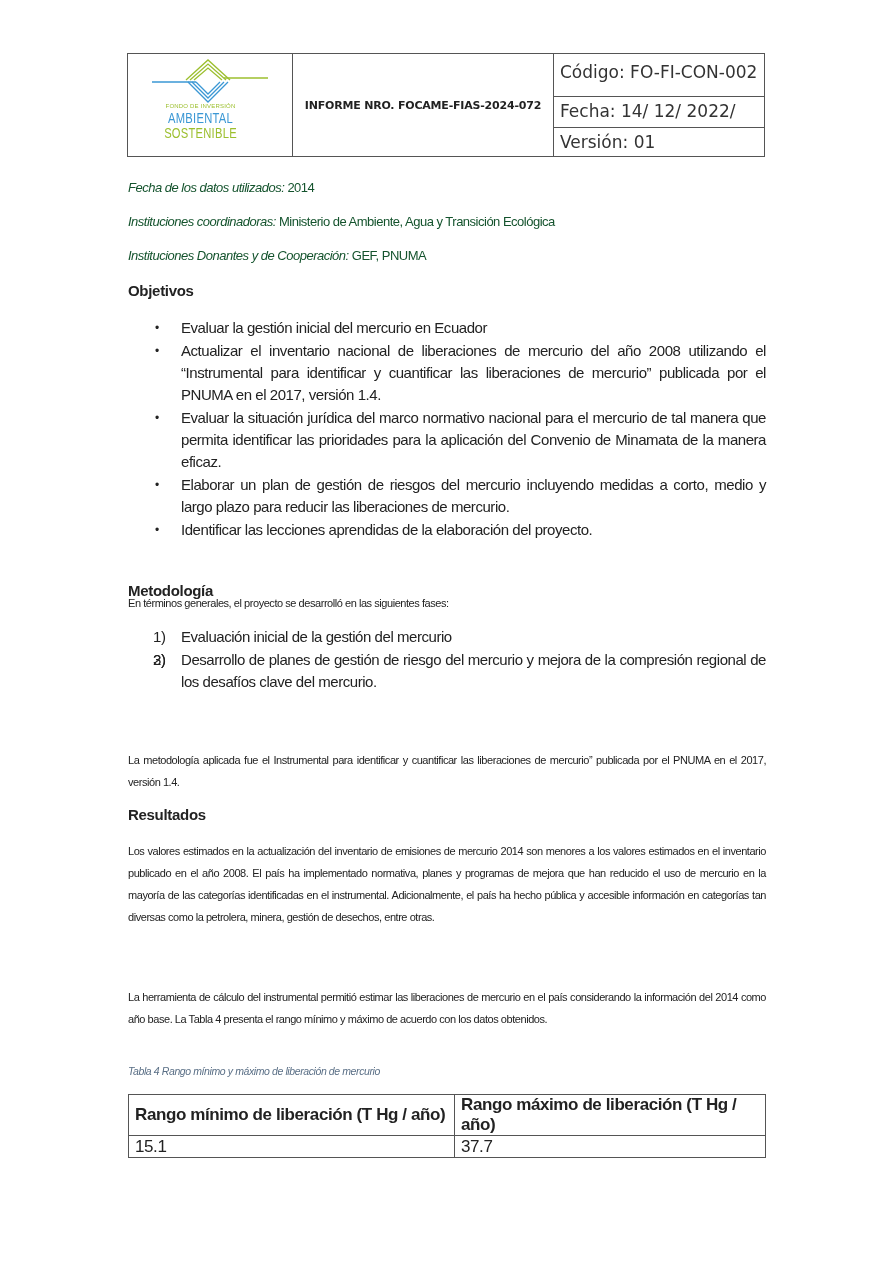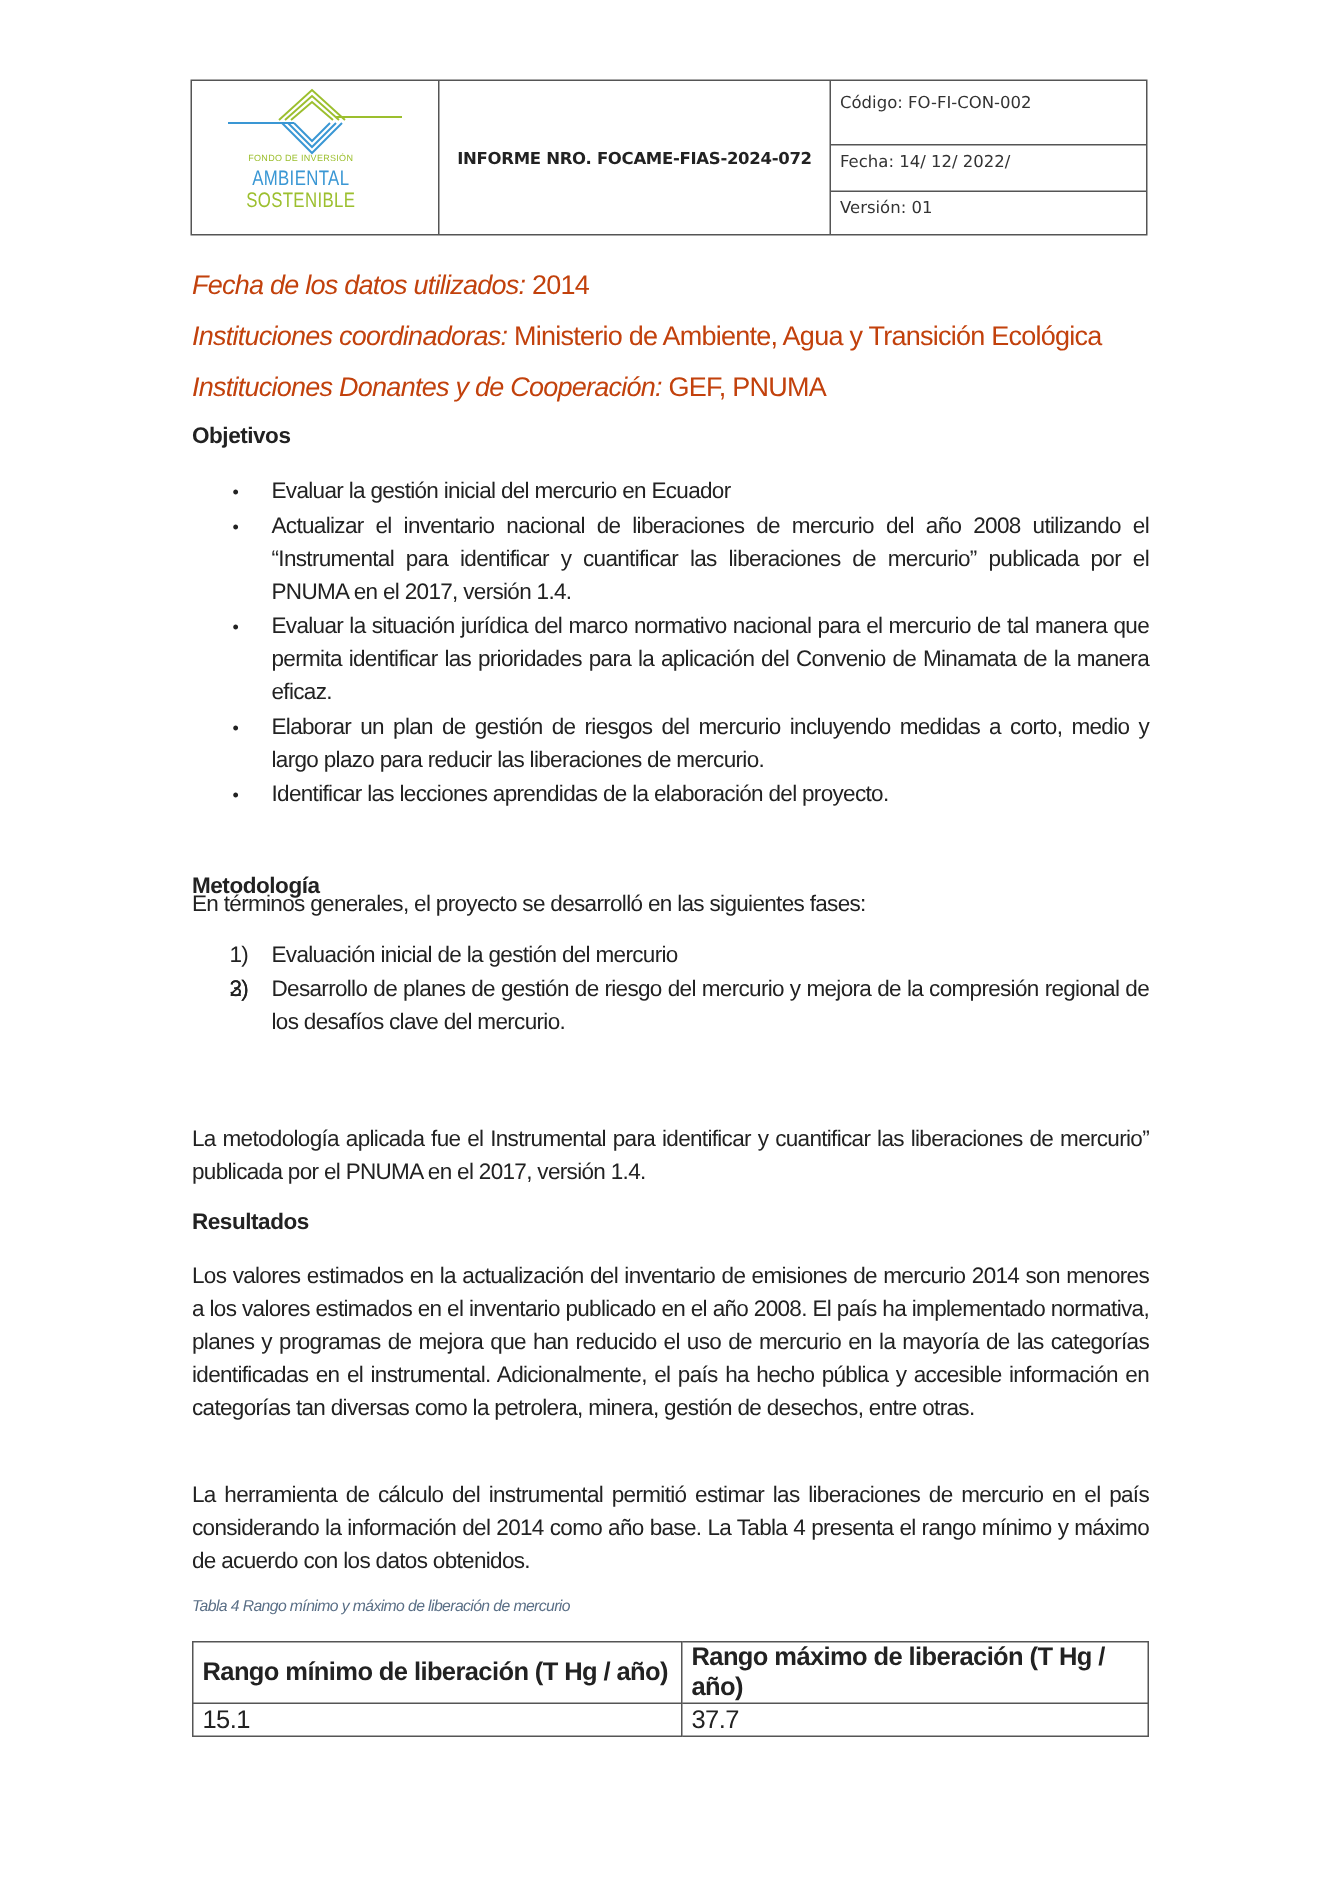--- a/index.html
+++ b/index.html
@@ -7,39 +7,39 @@
   .page { position: absolute; left: 0; top: 0; width: 892px; height: 1262px; }
 
   
   .hdr { position: absolute; left: 127px; top: 53px; width: 638px; height: 104px;
          border: 1px solid #555; box-sizing: border-box; display: flex; }
   .hdr-logo { width: 165px; border-right: 1px solid #555; position: relative; box-sizing: border-box; }
   .hdr-title { width: 261px; border-right: 1px solid #555; box-sizing: border-box;
                display: flex; align-items: center; justify-content: center;
                font-family: "DejaVu Sans", sans-serif; font-weight: bold; font-size: 11px; color: #222; letter-spacing: -0.2px; }
   .hdr-meta { flex: 1; display: flex; flex-direction: column; }
-  .hdr-meta .cell { font-family: "DejaVu Sans", sans-serif; font-size: 11px; color: #333; padding-left: 6px; box-sizing: border-box; }
+  .hdr-meta .cell { font-family: "DejaVu Sans", sans-serif; font-size: 17px; color: #333; padding-left: 6px; box-sizing: border-box; }
   .hdr-meta .c1 { height: 43px; border-bottom: 1px solid #555; padding-top: 8px; }
   .hdr-meta .c2 { height: 31px; border-bottom: 1px solid #555; padding-top: 4px; }
   .hdr-meta .c3 { flex: 1; padding-top: 4px; }
 
   .logo-svg { position: absolute; left: 22px; top: 4px; }
   .logo-text { position: absolute; left: 0; width: 165px; text-align: center; font-family: "Liberation Sans Narrow", "Liberation Sans", sans-serif; }
   .logo-t1 { top: 49px; font-size: 6px; color: #9cbf2e; letter-spacing: 0.2px; left: -10px; }
   .logo-t2 { top: 56px; font-size: 14px; color: #3a97d4; transform: scaleX(0.8); left: -10px; letter-spacing: 0.3px; }
   .logo-t3 { top: 71px; font-size: 14px; color: #9cbf2e; transform: scaleX(0.8); left: -10px; letter-spacing: 0.3px; }
 
   
-  .txt { position: absolute; left: 128px; width: 638px; font-family: "Liberation Sans", sans-serif; font-size: 15px;
+  .txt { position: absolute; left: 128px; width: 638px; font-family: "Liberation Sans", sans-serif; font-size: 11px;
          color: #222; transform-origin: left top; line-height: 22px; }
   .narrow { letter-spacing: -0.45px; }
   .italic { font-style: italic; }
   .justify { text-align: justify; text-align-last: left; }
 
-  .field-line { position: absolute; left: 128px; font-family: "Liberation Sans", sans-serif; font-size: 18px; color: #c2410c; letter-spacing: -0.5px; white-space: nowrap; }
+  .field-line { position: absolute; left: 128px; font-family: "Liberation Sans", sans-serif; font-size: 13px; color: #14532d; letter-spacing: -0.5px; white-space: nowrap; }
   .heading { position: absolute; left: 128px; font-family: "Liberation Sans", sans-serif; font-size: 15px; font-weight: bold; color: #222; letter-spacing: -0.3px; }
 
   .list { position: absolute; left: 128px; width: 638px; margin: 0; padding: 0; list-style: none;
           font-family: "Liberation Sans", sans-serif; font-size: 15px; color: #222; letter-spacing: -0.45px; }
   .list li { position: relative; padding-left: 53px; line-height: 22px; margin-bottom: 1px; text-align: justify; text-align-last: left; }
   .list .marker { position: absolute; left: 26px; top: 0; }
   .list .marker.bullet { left: 27px; font-size: 12px; }
   .list .marker.num { left: 25px; }
 
   .caption { position: absolute; left: 128px; top: 1065px; font-family: "Liberation Sans", sans-serif; font-size: 10.5px; font-style: italic; color: #5a6f86; letter-spacing: -0.4px; }

